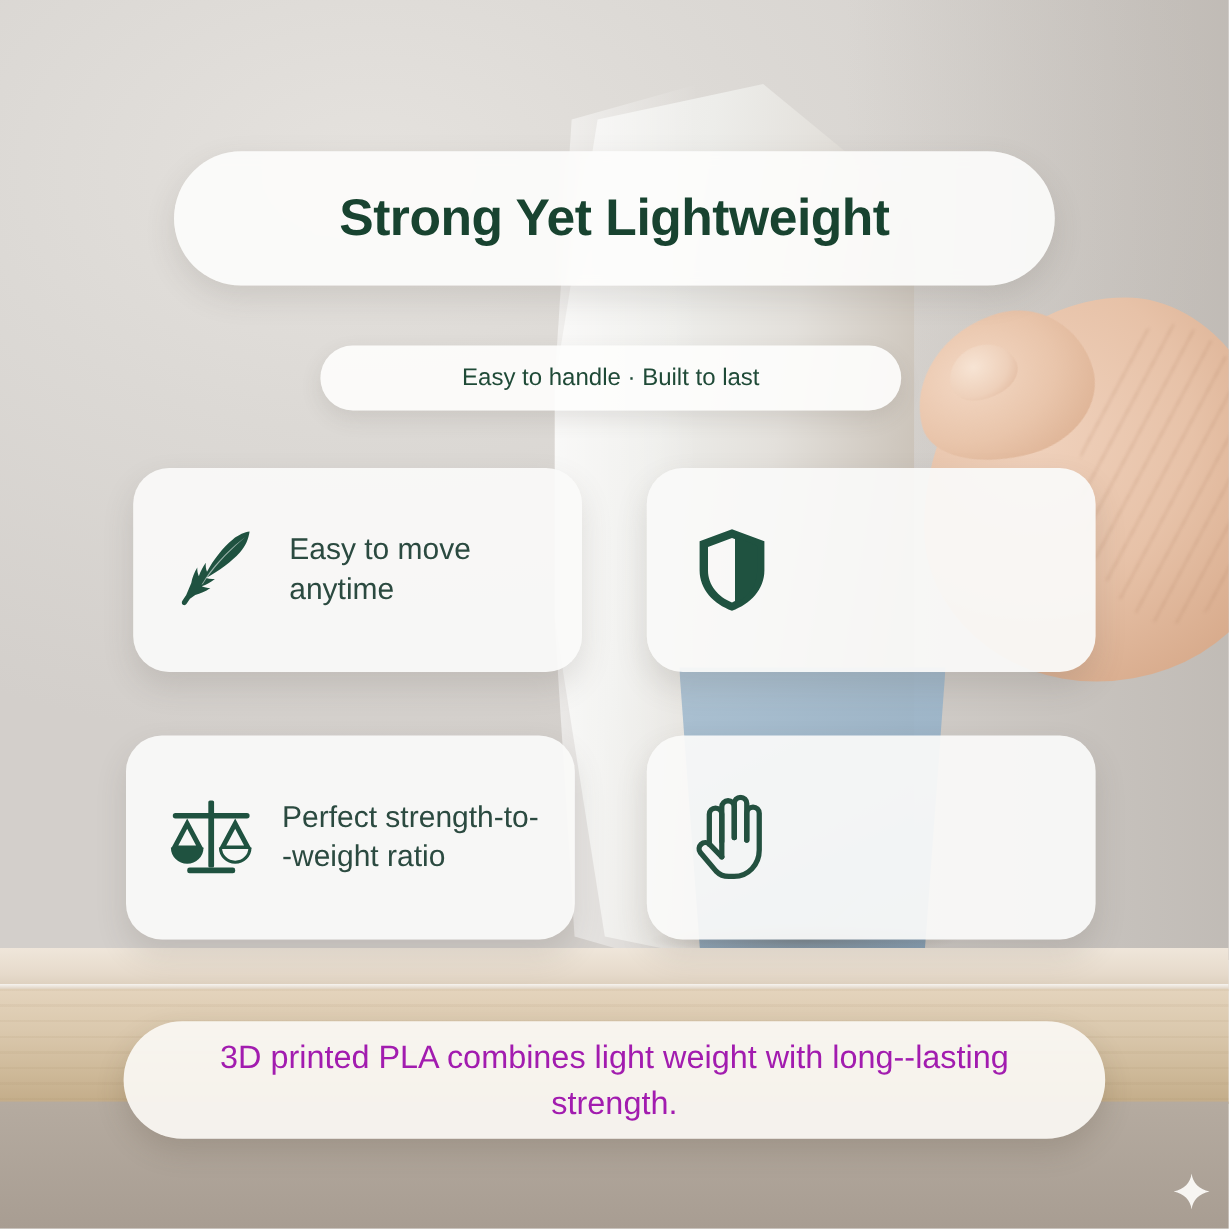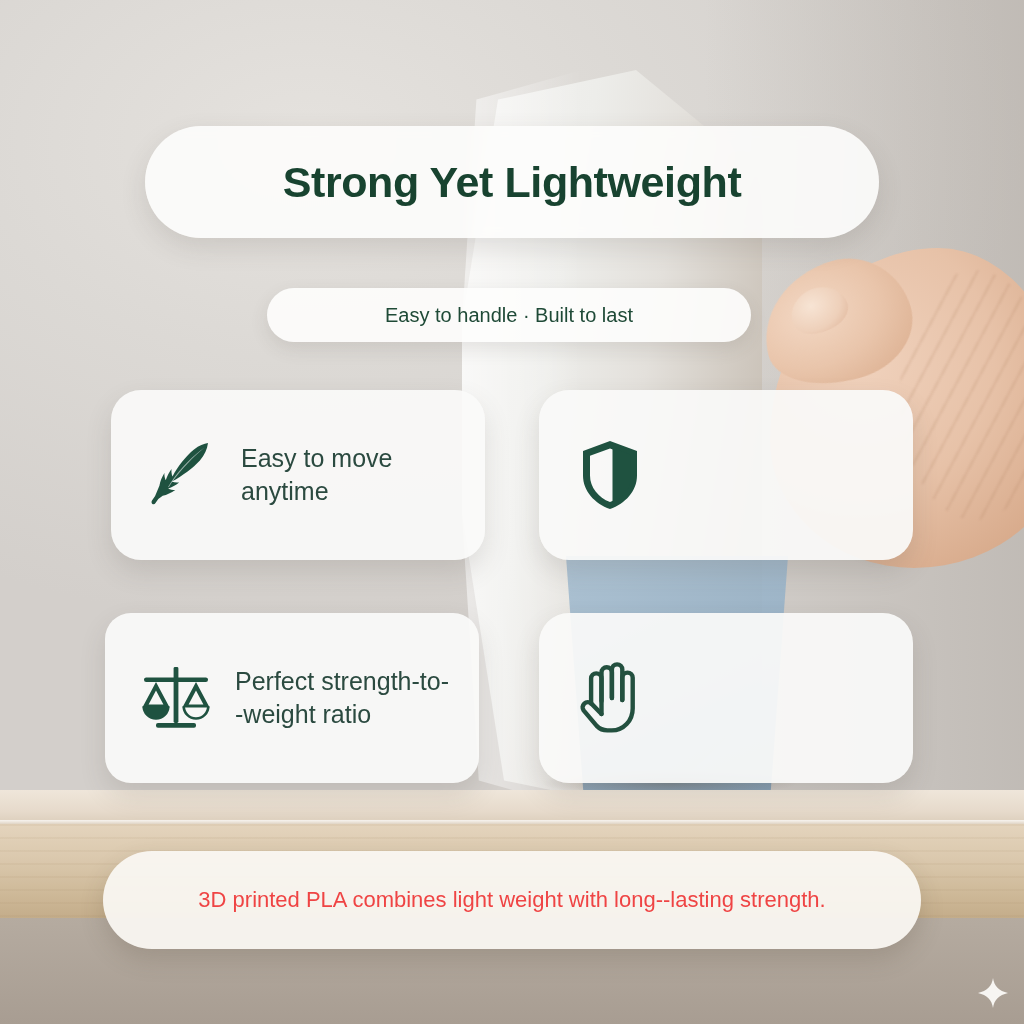--- a/index.html
+++ b/index.html
@@ -183,21 +183,21 @@
     background: rgba(250,250,249,.93);
     border-radius: 30px;
     box-shadow: 0 12px 26px rgba(80,72,64,.15);
     display: flex;
     align-items: center;
     padding: 0 22px 0 34px;
     gap: 22px;
   }
   .card-0 { left: 91px;  top: 390px; margin-left: 20px; }
   .card-1 { left: 539px;  top: 390px; }
-  .card-2 { left: 105px;  top: 613px; border-radius: 26px; }
+  .card-2 { left: 105px;  top: 613px; }
   .card-3 { left: 539px;  top: 613px; }
 
   .card-icon {
     flex: 0 0 auto;
     width: 74px; height: 78px;
     display: flex; align-items: center; justify-content: center;
   }
   .card-icon svg { display: block; }
 
   .card-label {
@@ -212,23 +212,23 @@
     left: 103px; top: 851px;
     width: 818px; height: 98px;
     background: rgba(250,248,243,.93);
     border-radius: 49px;
     box-shadow: 0 10px 24px rgba(70,60,45,.18);
     display: flex; align-items: center; justify-content: center;
     text-align: center;
     padding: 0 60px;
   }
   .footer-text {
-    font-size: 22px;
+    font-size: 27px;
     line-height: 1.42;
-    color: #ef4444;
+    color: #a21caf;
   }
 
   .sparkle {
     position: absolute;
     left: 978px; top: 978px;
     width: 30px; height: 30px;
   }
 </style>
 </head>
 <body>

